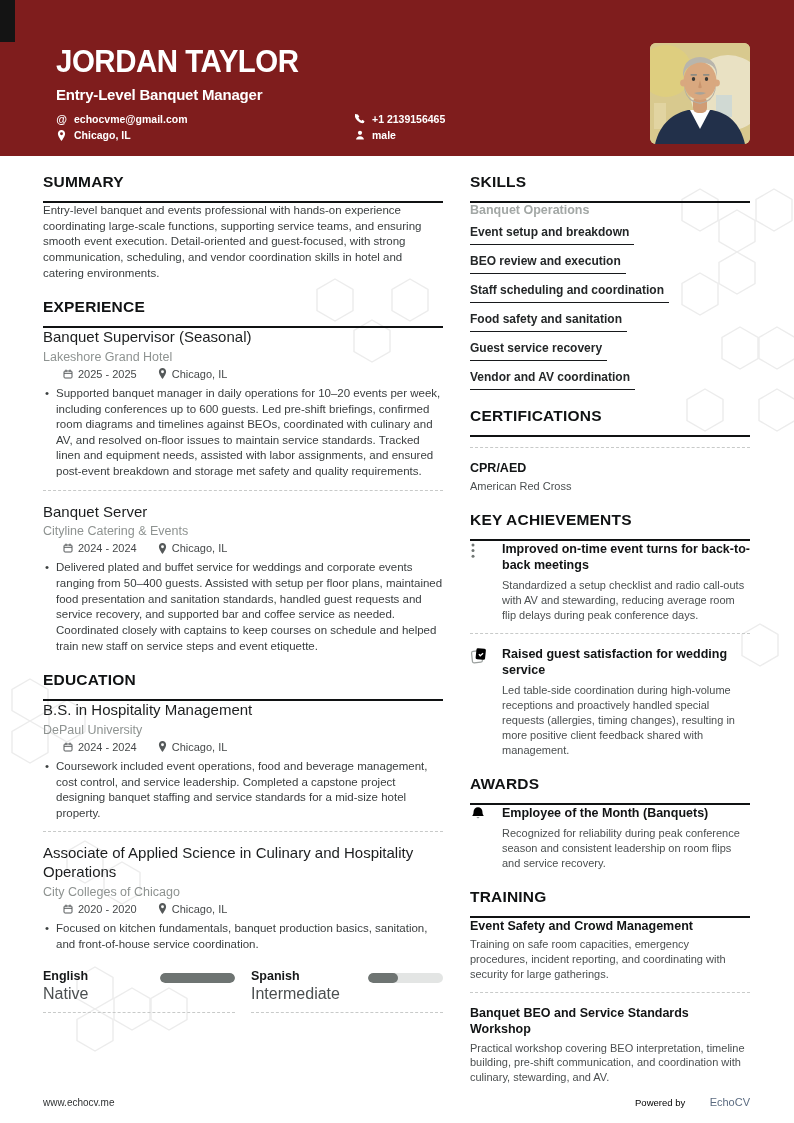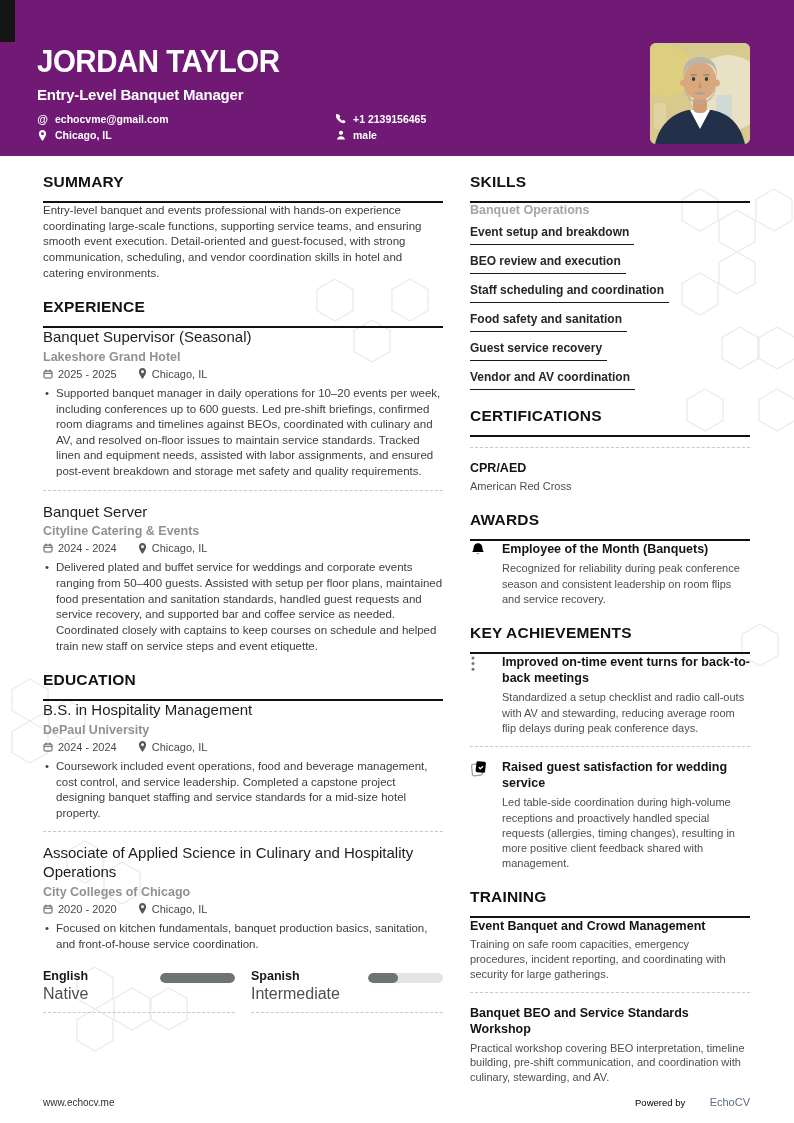--- a/index.html
+++ b/index.html
@@ -7,21 +7,21 @@
   body { font-family:"Liberation Sans", sans-serif; }
   .page { position:relative; width:794px; height:1123px; background:#ffffff; overflow:hidden; margin:0 auto; }
 
   
   .hex-bg { position:absolute; inset:0; z-index:0; }
 
   
   .corner-mark { position:absolute; top:0; left:0; width:15px; height:42px; background:#141414; z-index:3; }
 
   
-  .header { position:relative; height:156px; background:#701a75; padding:46px 44px 0 37px; z-index:2; }
+  .header { position:relative; height:156px; background:#7f1d1d; padding:46px 44px 0 56px; z-index:2; }
   .name { color:#ffffff; font-size:31px; font-weight:bold; letter-spacing:-0.5px; line-height:1;
           transform:scaleX(.95); transform-origin:left center; margin-bottom:9px; }
   .job-title { color:#ffffff; font-size:15px; font-weight:bold; letter-spacing:-0.2px; margin-bottom:10px; }
   .contact { display:flex; }
   .contact-col { display:flex; flex-direction:column; gap:4px; }
   .contact-col.c1 { width:298px; }
   .contact-item { display:flex; align-items:center; gap:7px; color:#ffffff; font-size:10.5px; font-weight:bold; }
   .hicon { display:inline-flex; width:11px; justify-content:center; align-items:center; color:#fff; font-size:11px; font-weight:bold; }
   .photo { position:absolute; top:43px; right:44px; width:100px; height:101px; border-radius:6px; overflow:hidden; background:#d6c892; }
 
@@ -31,22 +31,22 @@
   .col-right { width:280px; flex:none; }
 
   .section { margin-bottom:17px; }
   .section-title { font-size:15.5px; font-weight:bold; color:#101213; letter-spacing:.2px;
                    padding-bottom:10px; border-bottom:2.5px solid #101213; }
 
   .body-text { font-size:11.5px; color:#3a3e3f; line-height:1.36; }
 
   
   .entry-role { font-size:15px; color:#1c1e1f; line-height:1.25; margin-bottom:3px; }
-  .entry-company { font-size:12.5px; font-weight:bold; color:#8e9391; margin-bottom:4px; }
-  .entry-meta { display:flex; align-items:flex-start; gap:7px; font-size:11px; color:#46494a; margin-bottom:6px; }
+  .entry-company { font-size:12.5px; font-weight:normal; color:#8e9391; margin-bottom:4px; }
+  .entry-meta { display:flex; align-items:flex-start; gap:7px; font-size:11px; color:#46494a; margin-bottom:6px;margin-left:20px; }
   .entry-meta .meta-loc { margin-left:14px; }
   .meta-cell { display:flex; align-items:center; gap:5px; }
   .bullet { display:flex; font-size:11.5px; color:#3a3e3f; line-height:1.36; }
   .bullet::before { content:"•"; margin:0 7px 0 2px; color:#3a3e3f; }
   .divider { border-top:1px dashed #c8cac9; margin:10px 0 12px; }
 
   
   .lang-grid { display:grid; grid-template-columns:1fr 1fr; column-gap:16px; }
   .lang-cell { display:flex; justify-content:space-between; align-items:flex-start;
                padding-bottom:9px; border-bottom:1px dashed #c8cac9; }
@@ -344,75 +344,75 @@
       <div class="section">
         <div class="section-title">CERTIFICATIONS</div>
         <div class="divider"></div>
         <div>
           <div class="cert-name">CPR/AED</div>
           <div class="cert-issuer">American Red Cross</div>
         </div>
       </div>
 
       <div class="section">
+        <div class="section-title">KEY ACHIEVEMENTS</div>
+
+        <div class="icon-row">
+          <div class="icon-box">
+            <svg width="6" height="18" viewBox="0 0 6 18">
+                <circle cx="3" cy="3" r="1.5" fill="#707674"></circle>
+                <circle cx="3" cy="8.6" r="1.5" fill="#707674"></circle>
+                <circle cx="3" cy="14.2" r="1.5" fill="#707674"></circle>
+              </svg>
+          </div>
+          <div>
+            <div class="ach-title">Improved on-time event turns for back-to-back meetings</div>
+            <div class="ach-desc">Standardized a setup checklist and radio call-outs with AV and stewarding, reducing average room flip delays during peak conference days.</div>
+          </div>
+        </div>
+
+        <div class="divider"></div>
+
+        <div class="icon-row">
+          <div class="icon-box">
+            <svg width="17" height="17" viewBox="0 0 17 17">
+              <rect x="2" y="4" width="10" height="11.5" rx="1.6" fill="none" stroke="#9a9f9d" stroke-width="1.2" transform="rotate(-6 7 10)"></rect>
+              <rect x="6" y="1.5" width="9.5" height="11" rx="1.6" fill="#73797
+7" transform="rotate(6 10.7 7)"></rect>
+              <path d="M8.9 7.3l1.5 1.5 2.6-2.8" fill="none" stroke="#fff" stroke-width="1.3" transform="rotate(6 10.7 7)"></path>
+            </svg>
+          </div>
+          <div>
+            <div class="ach-title">Raised guest satisfaction for wedding service</div>
+            <div class="ach-desc">Led table-side coordination during high-volume receptions and proactively handled special requests (allergies, timing changes), resulting in more positive client feedback shared with management.</div>
+          </div>
+        </div>
+      </div>
+
+      <div class="section">
         <div class="section-title">AWARDS</div>
         <div class="icon-row">
           <div class="icon-box">
             <svg width="16" height="17" viewBox="0 0 16 17">
                 <path fill="#70767
 4" d="M8 1.2a4.4 4.4 0 0 0-4.4 4.4c0 2.9-.9 3.8-1.4 4.3h11.6c-.5-.5-1.4-1.4-1.4-4.3A4.4 4.4 0 0 0 8 1.2z"></path>
                 <path fill="#707674" d="M6.5 11.2a1.6 1.6 0 0 0 3 0z"></path>
               </svg>
           </div>
           <div>
             <div class="ach-title">Employee of the Month (Banquets)</div>
             <div class="ach-desc">Recognized for reliability during peak conference season and consistent leadership on room flips and service recovery.</div>
           </div>
         </div>
       </div>
 
       <div class="section">
-        <div class="section-title">KEY ACHIEVEMENTS</div>
-
-        <div class="icon-row">
-          <div class="icon-box">
-            <svg width="6" height="18" viewBox="0 0 6 18">
-                <circle cx="3" cy="3" r="1.5" fill="#707674"></circle>
-                <circle cx="3" cy="8.6" r="1.5" fill="#707674"></circle>
-                <circle cx="3" cy="14.2" r="1.5" fill="#707674"></circle>
-              </svg>
-          </div>
-          <div>
-            <div class="ach-title">Improved on-time event turns for back-to-back meetings</div>
-            <div class="ach-desc">Standardized a setup checklist and radio call-outs with AV and stewarding, reducing average room flip delays during peak conference days.</div>
-          </div>
-        </div>
-
-        <div class="divider"></div>
-
-        <div class="icon-row">
-          <div class="icon-box">
-            <svg width="17" height="17" viewBox="0 0 17 17">
-              <rect x="2" y="4" width="10" height="11.5" rx="1.6" fill="none" stroke="#9a9f9d" stroke-width="1.2" transform="rotate(-6 7 10)"></rect>
-              <rect x="6" y="1.5" width="9.5" height="11" rx="1.6" fill="#73797
-7" transform="rotate(6 10.7 7)"></rect>
-              <path d="M8.9 7.3l1.5 1.5 2.6-2.8" fill="none" stroke="#fff" stroke-width="1.3" transform="rotate(6 10.7 7)"></path>
-            </svg>
-          </div>
-          <div>
-            <div class="ach-title">Raised guest satisfaction for wedding service</div>
-            <div class="ach-desc">Led table-side coordination during high-volume receptions and proactively handled special requests (allergies, timing changes), resulting in more positive client feedback shared with management.</div>
-          </div>
-        </div>
-      </div>
-
-      <div class="section">
         <div class="section-title">TRAINING</div>
         <div>
-          <div class="cert-name">Event Banquet and Crowd Management</div>
+          <div class="cert-name">Event Safety and Crowd Management</div>
           <div class="cert-issuer">Training on safe room capacities, emergency procedures, incident reporting, and coordinating with security for large gatherings.</div>
         </div>
         <div class="divider"></div>
         <div>
           <div class="cert-name">Banquet BEO and Service Standards Workshop</div>
           <div class="cert-issuer">Practical workshop covering BEO interpretation, timeline building, pre-shift communication, and coordination with culinary, stewarding, and AV.</div>
         </div>
       </div>
 
     </div>

